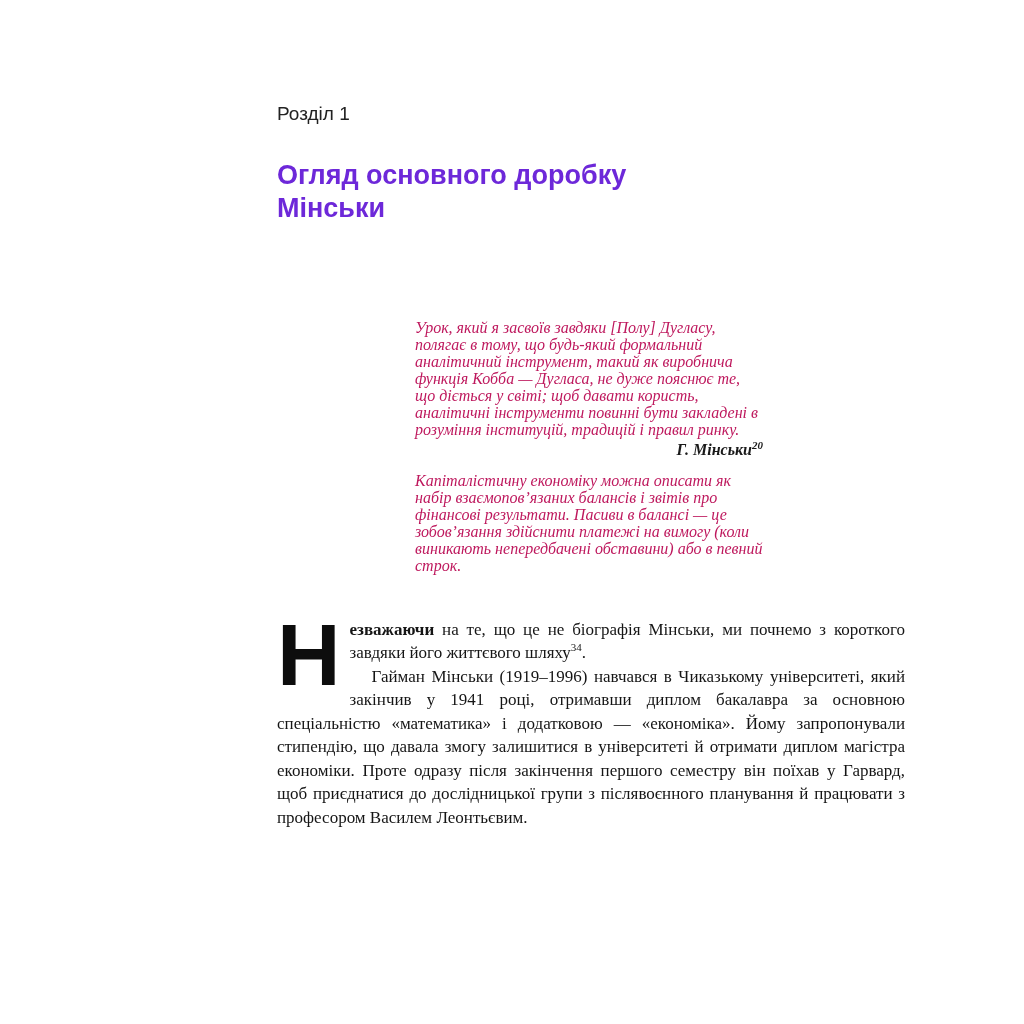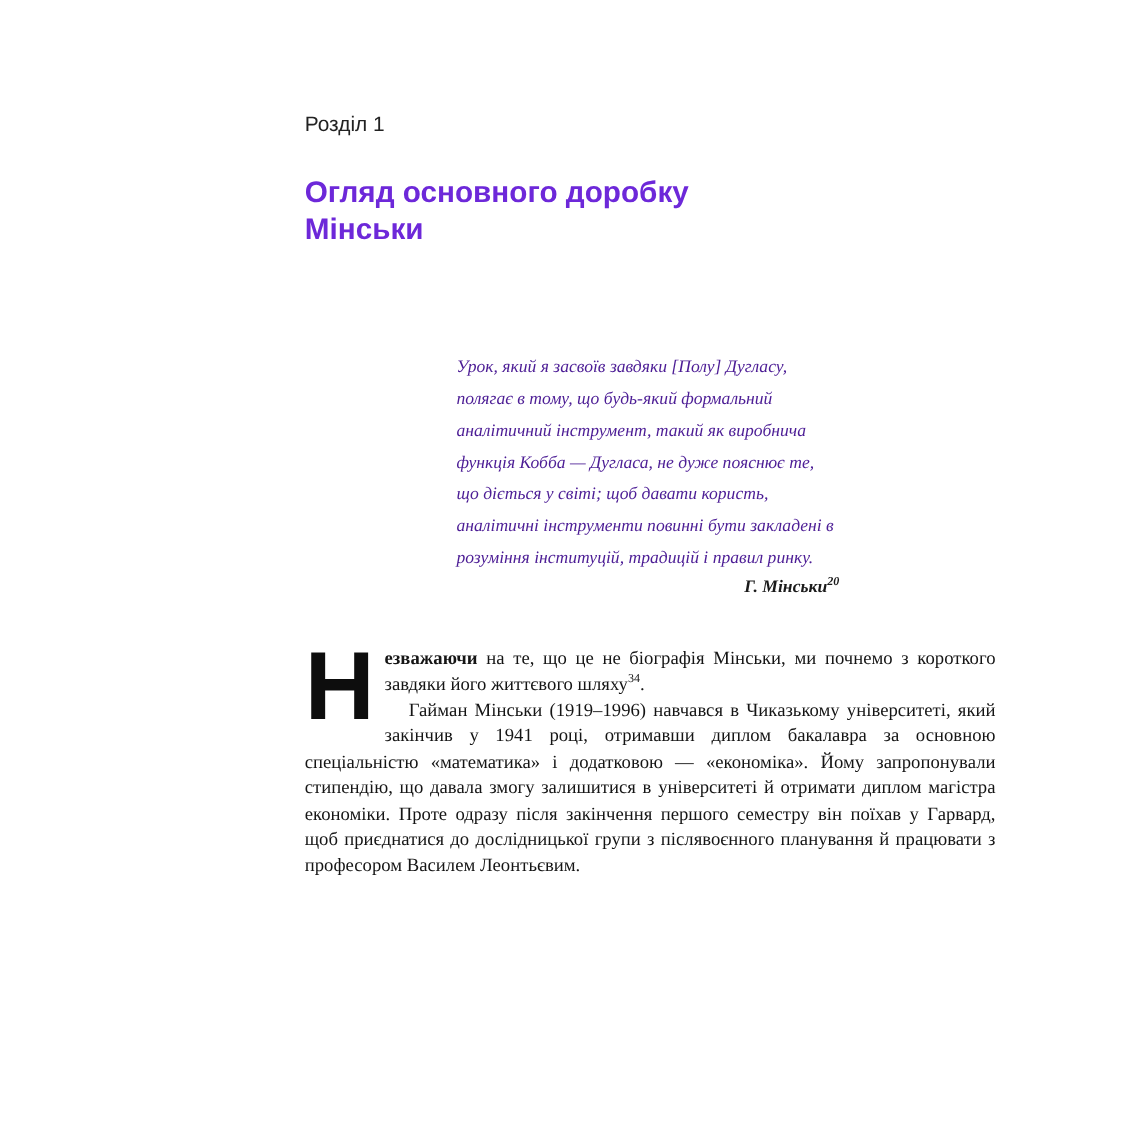--- a/index.html
+++ b/index.html
@@ -41,22 +41,22 @@
     margin-top: 94px;
     margin-left: 138px;
     width: 348px;
   }
   .epigraph { margin-bottom: 13px; }
   .epigraph-text {
     margin: 0;
     font-family: "Liberation Serif", serif;
     font-style: italic;
     font-size: 16px;
-    line-height: 29px;
-    color: #4c1d95;
+    line-height: 17px;
+    color: #be185d;
   }
   .epigraph-attr {
     margin: 3px 0 0 0;
     text-align: right;
     font-family: "Liberation Serif", serif;
     font-style: italic;
     font-size: 16px;
     color: #1a1a1a;
     font-weight: bold;
   }
@@ -107,20 +107,21 @@
     <h1 class="chapter-title">Огляд основного доробку Мінськи</h1>
 
     <div class="epigraphs">
 
       <div class="epigraph">
         <p class="epigraph-text">Урок, який я засвоїв завдяки [Полу] Дугласу, полягає в тому, що будь-який формальний аналітичний інструмент, такий як виробнича функція Кобба — Дугласа, не дуже пояснює те, що діється у світі; щоб давати користь, аналітичні інструменти повинні бути закладені в розуміння інституцій, традицій і правил ринку.</p>
         <p class="epigraph-attr"><span>Г. Мінськи</span><sup>20</sup></p>
       </div>
 
       <div class="epigraph">
+        <p class="epigraph-text">Капіталістичну економіку можна описати як набір взаємопов’язаних балансів і звітів про фінансові результати. Пасиви в балансі — це зобов’язання здійснити платежі на вимогу (коли виникають непередбачені обставини) або в певний строк.</p>
       </div>
 
     </div>
 
     <div class="body-text">
       <p><span class="dropcap">Н</span><span class="lead-bold">езважаючи</span><span> на те, що це не біографія Мінськи, ми почнемо з короткого завдяки його життєвого шляху</span><sup>34</sup><span>.</span></p>
       <p class="para-indent">Гайман Мінськи (1919–1996) навчався в Чиказькому університеті, який закінчив у 1941 році, отримавши диплом бакалавра за основною спеціальністю «математика» і додатковою — «економіка». Йому запропонували стипендію, що давала змогу залишитися в університеті й отримати диплом магістра економіки. Проте одразу після закінчення першого семестру він поїхав у Гарвард, щоб приєднатися до дослідницької групи з післявоєнного планування й працювати з професором Василем Леонтьєвим.</p>
     </div>
 
   </div>

